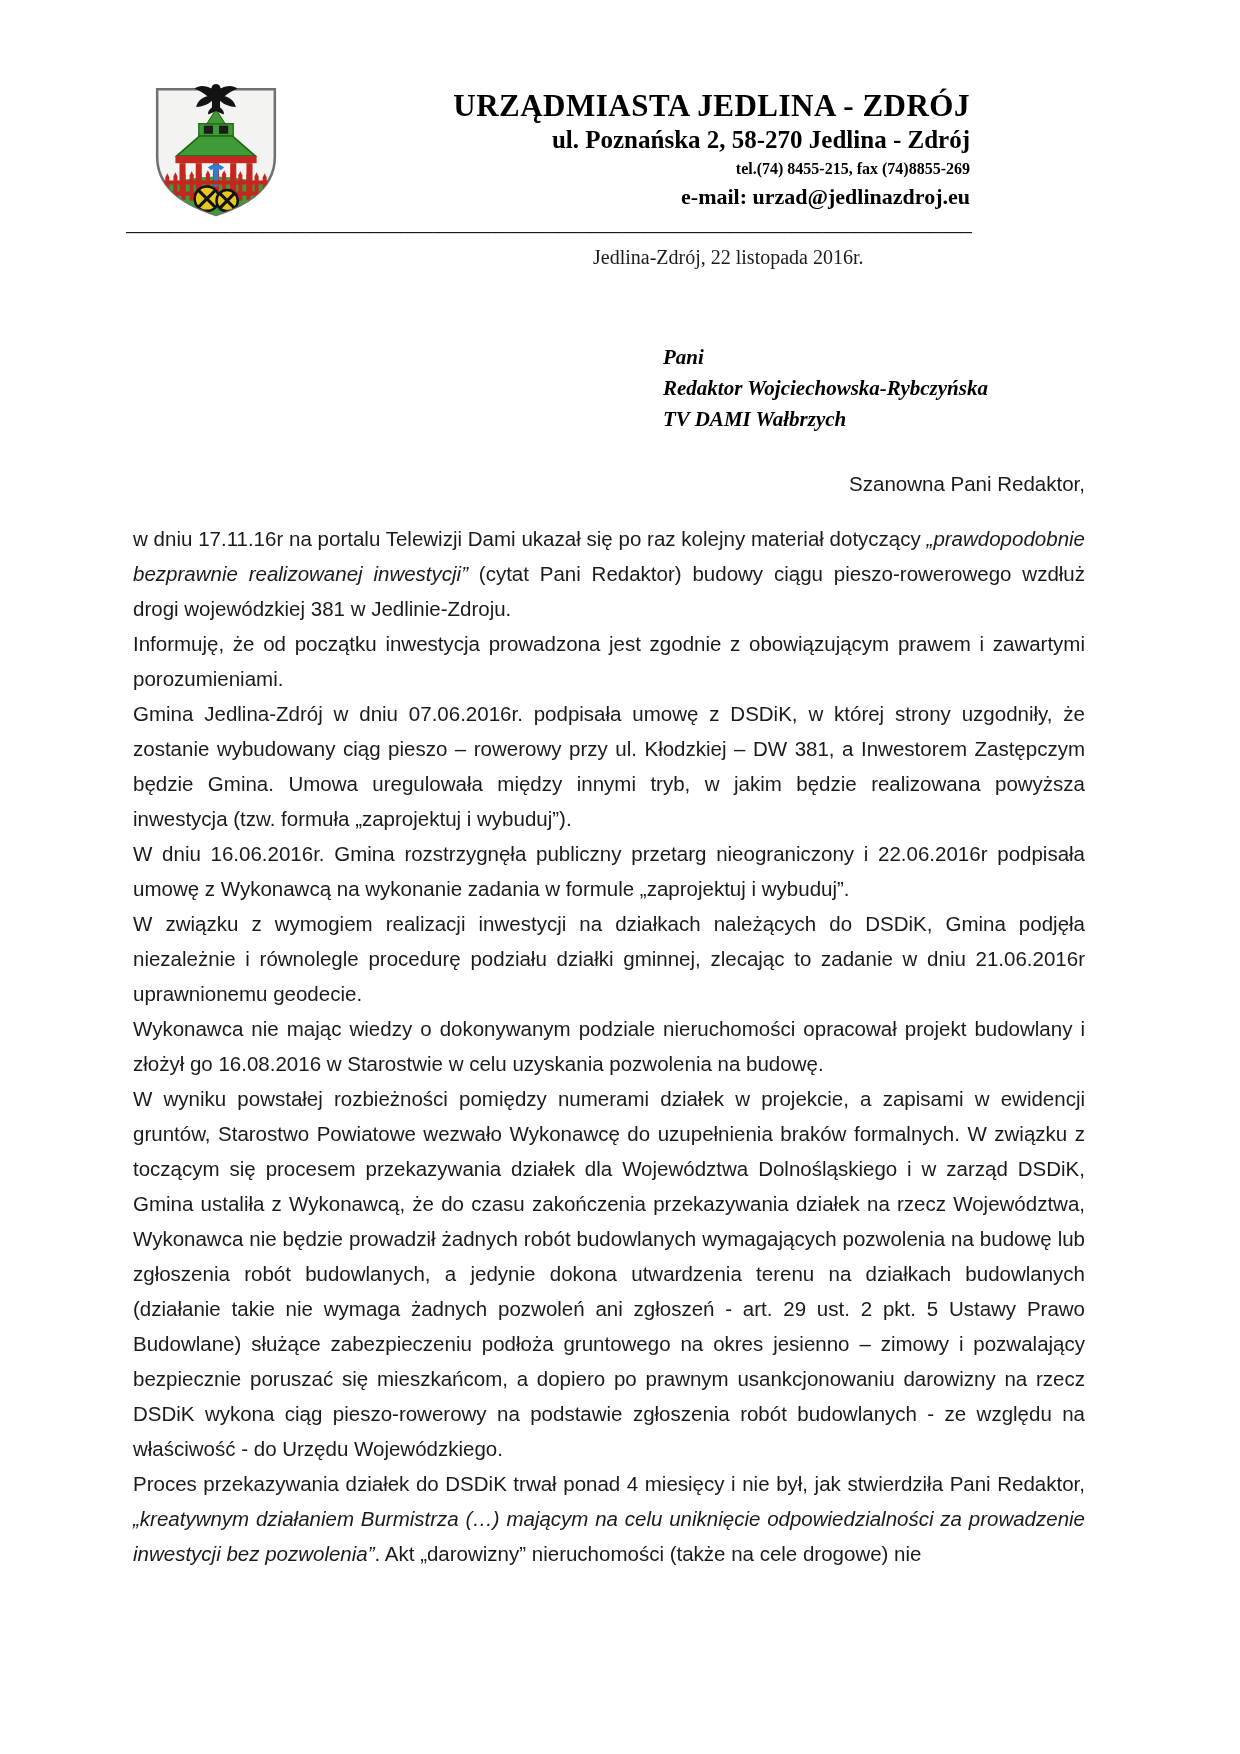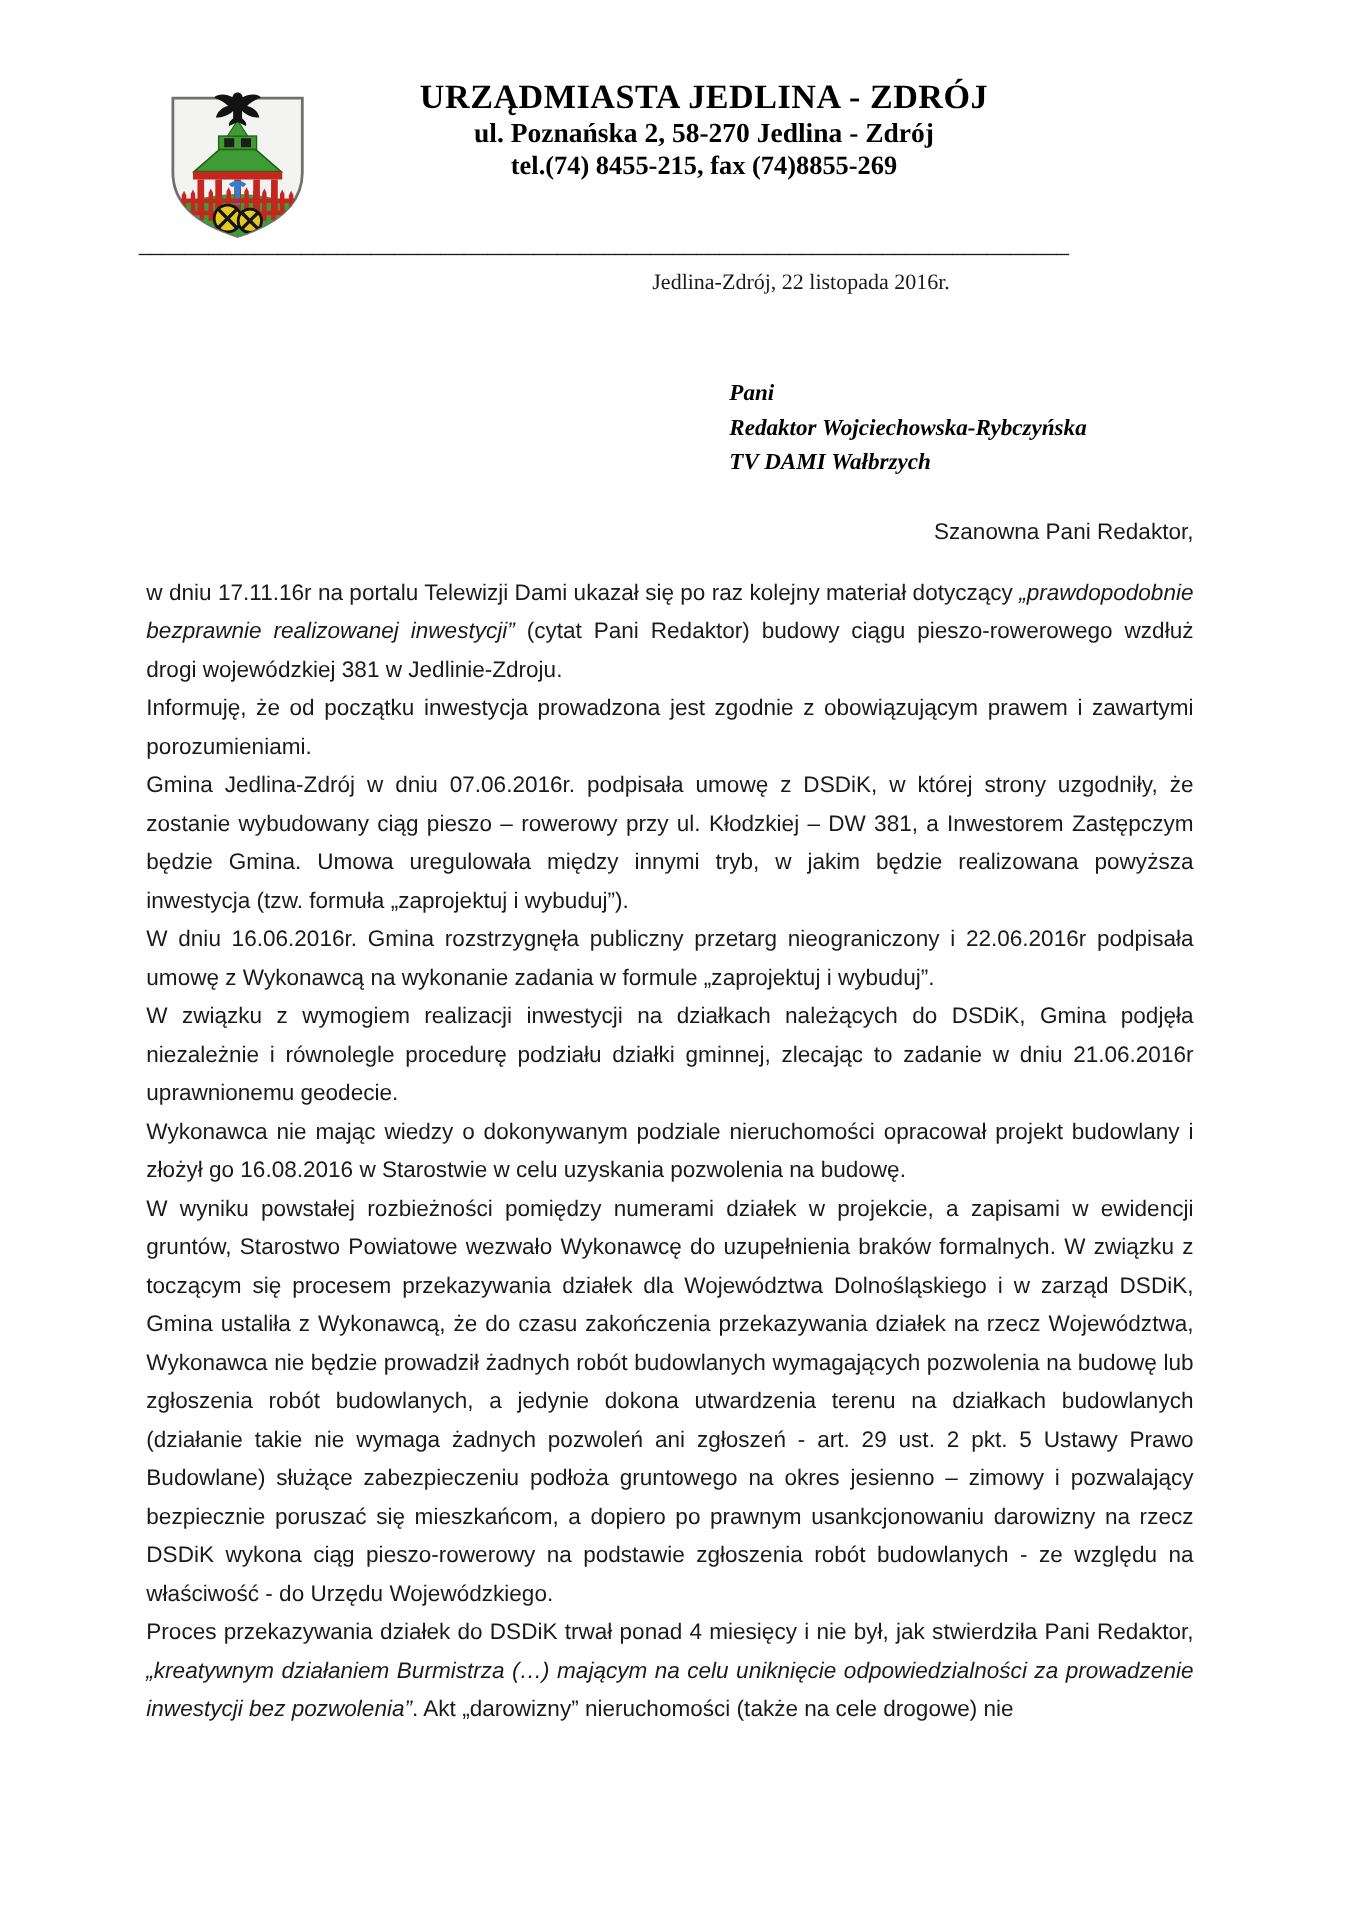--- a/index.html
+++ b/index.html
@@ -9,28 +9,28 @@
     background:#ffffff;
     margin:0 auto;
     overflow:hidden;
     color:#1a1a1a;
   }
   
   .crest{
     position:absolute;left:150px;top:78px;width:132px;height:142px;
   }
   .header-text{
-    position:absolute;left:310px;top:70px;width:660px;
-    text-align:center;
+    position:absolute;left:310px;top:88px;width:660px;
+    text-align:right;
     font-family:"Liberation Serif", serif;
     font-weight:bold;color:#000;
   }
   .org-name{font-size:31px;line-height:36px;letter-spacing:.5px;}
   .org-address{font-size:25px;line-height:31px;}
-  .org-phone{font-size:24px;line-height:28px;}
+  .org-phone{font-size:16px;line-height:28px;}
   .org-email{font-size:22px;line-height:28px;}
   .separator{
     position:absolute;left:126px;top:212px;width:846px;height:28px;
     overflow:hidden;white-space:nowrap;
     font-family:"Liberation Sans", sans-serif;
     font-size:19px;color:#1a1a1a;letter-spacing:0;
   }
   .dateline{
     position:absolute;left:593px;top:246px;
     font-family:Liberation Serif, serif;
@@ -119,20 +119,21 @@
       </g>
     </g>
 
     <path d="M65,6 C62.5,6 60.5,8 60.5,10.5 C56,7.5 48,6.5 44,10.5 C48.5,12.5 53,14.5 56.5,18 C51,19 46.5,23.5 45.5,28.5 C52,28.5 57.5,26 61,22.5 L61,29 C58.5,31 56.5,33.5 57.5,36 L65,32.5 L72.5,36 C73.5,33.5 71.5,31 69,29 L69,22.5 C72.5,26 78,28.5 84.5,28.5 C83.5,23.5 79,19 73.5,18 C77,14.5 81.5,12.5 86,10.5 C82,6.5 74,7.5 69.5,10.5 C69.5,8 67.5,6 65,6 Z" fill="#131313"></path>
   </svg>
 
   <div class="header-text">
     <div class="org-name">URZĄDMIASTA JEDLINA - ZDRÓJ</div>
     <div class="org-address">ul. Poznańska 2, 58-270 Jedlina - Zdrój</div>
     <div class="org-phone">tel.(74) 8455-215, fax (74)8855-269</div>
+    <div class="org-email">e-mail: urzad@jedlinazdroj.eu</div>
   </div>
 
   <div class="separator">___________________________________________________________________________________________________</div>
 
   <div class="dateline">Jedlina-Zdrój, 22 listopada 2016r.</div>
 
   <div class="recipient">
     <div>Pani</div>
     <div>Redaktor Wojciechowska-Rybczyńska</div>
     <div>TV DAMI Wałbrzych</div>

